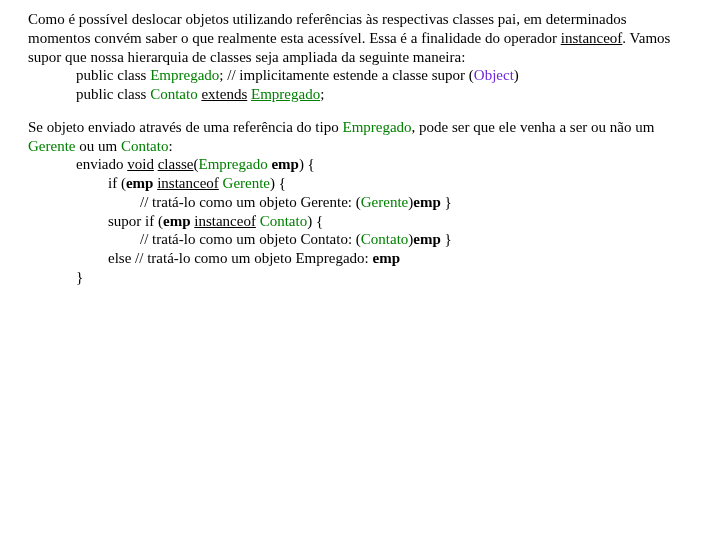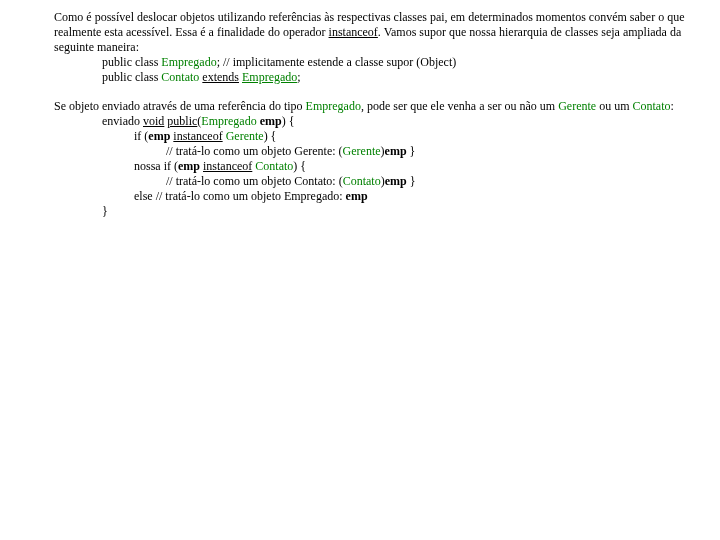--- a/index.html
+++ b/index.html
@@ -16,27 +16,26 @@
     padding: 10px 28px 0 28px;
   }
   .title {
     font-size: 36px;
     font-weight: normal;
     padding-bottom: 4px;
     border-bottom: 3px solid #000;
     margin-bottom: 14px;
   }
   .body {
-    font-size: 12px;
+    font-size: 15px;
     line-height: 1.25;
-    margin-left: 26px;
   }
   .under { text-decoration: underline; }
   .green { color: #008000; }
-  .blue  { color: #000000; }
+  .blue  { color: #6d28d9; }
   .indent1 { padding-left: 48px; }
   .indent2 { padding-left: 80px; }
   .indent3 { padding-left: 112px; }
   p { margin: 0; }
   .gap { height: 14px; }
 </style>
 </head>
 <body>
 
 <div class="slide">
@@ -55,30 +54,30 @@
       <span>public class </span><span class="green">Contato</span><span> </span><span class="under">extends</span><span> </span><span class="green under">Empregado</span><span>;</span>
     </p>
 
     <div class="gap"></div>
 
     <p>
       <span>Se objeto enviado através de uma referência do tipo </span><span class="green">Empregado</span><span>, pode ser que ele venha a ser ou não um </span><span class="green">Gerente</span><span> ou um </span><span class="green">Contato</span><span>:</span>
     </p>
 
     <p class="indent1">
-      <span>enviado </span><span class="under">void</span><span> </span><span class="under">public</span><span>(</span><span class="green">Empregado</span><span> </span><b>emp</b><span>) {</span>
+      <span>enviado </span><span class="under">void</span><span> </span><span class="under">classe</span><span>(</span><span class="green">Empregado</span><span> </span><b>emp</b><span>) {</span>
     </p>
     <p class="indent2">
       <span>if (</span><b>emp</b><span> </span><span class="under">instanceof</span><span> </span><span class="green">Gerente</span><span>) {</span>
     </p>
     <p class="indent3">
       <span>// tratá-lo como um objeto Gerente: (</span><span class="green">Gerente</span><span>)</span><b>emp</b><span> }</span>
     </p>
     <p class="indent2">
-      <span>nossa if (</span><b>emp</b><span> </span><span class="under">instanceof</span><span> </span><span class="green">Contato</span><span>) {</span>
+      <span>supor if (</span><b>emp</b><span> </span><span class="under">instanceof</span><span> </span><span class="green">Contato</span><span>) {</span>
     </p>
     <p class="indent3">
       <span>// tratá-lo como um objeto Contato: (</span><span class="green">Contato</span><span>)</span><b>emp</b><span> }</span>
     </p>
     <p class="indent2">
       <span>else // tratá-lo como um objeto Empregado: </span><b>emp</b>
     </p>
     <p class="indent1">}</p>
 
   </div>

